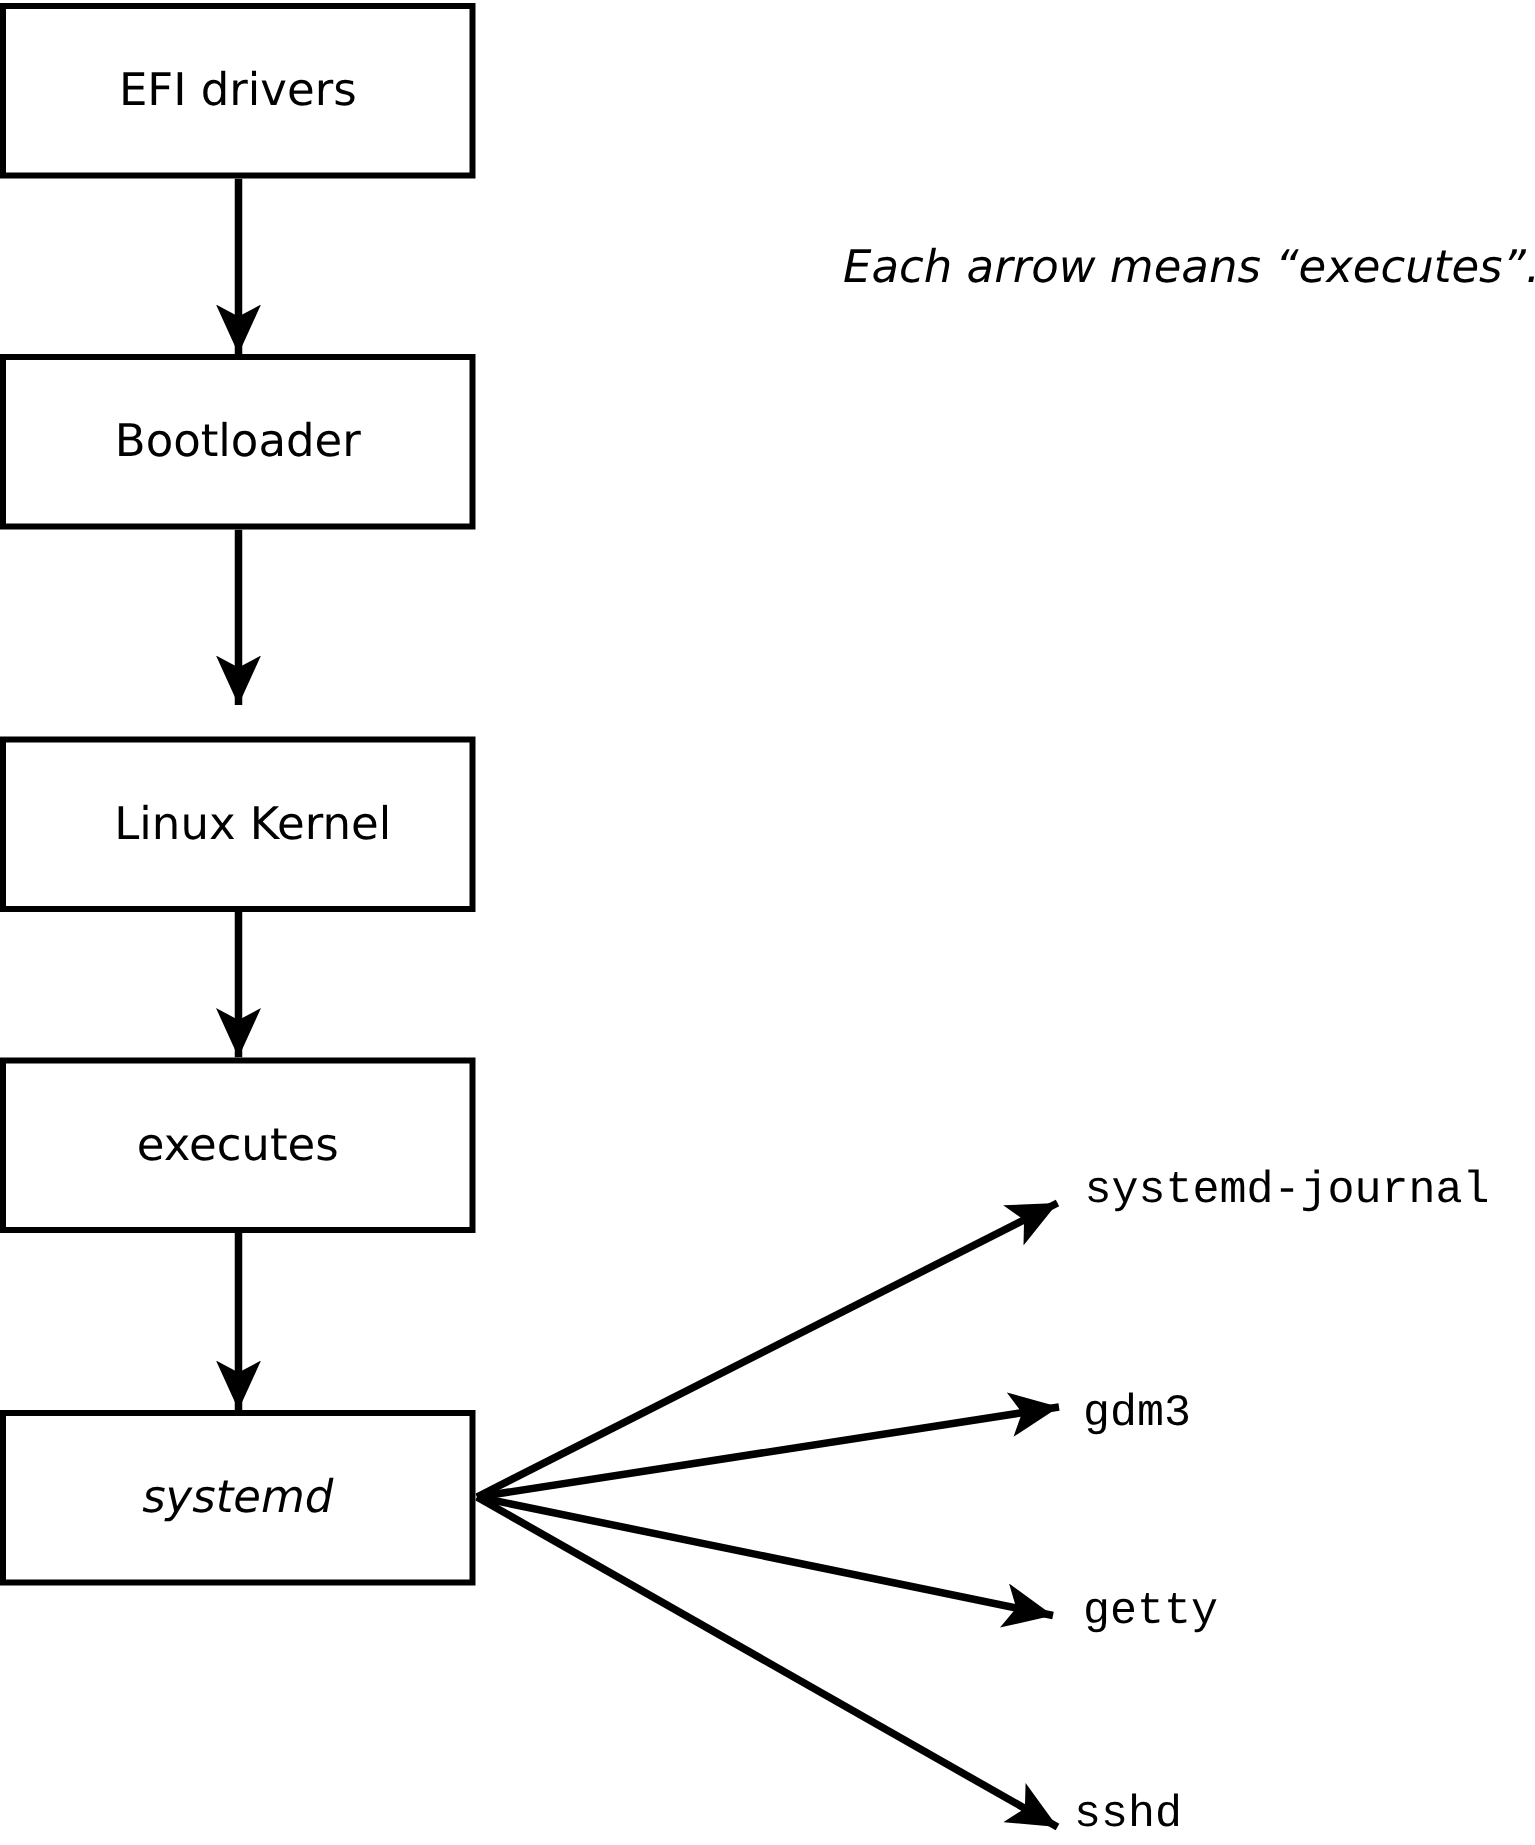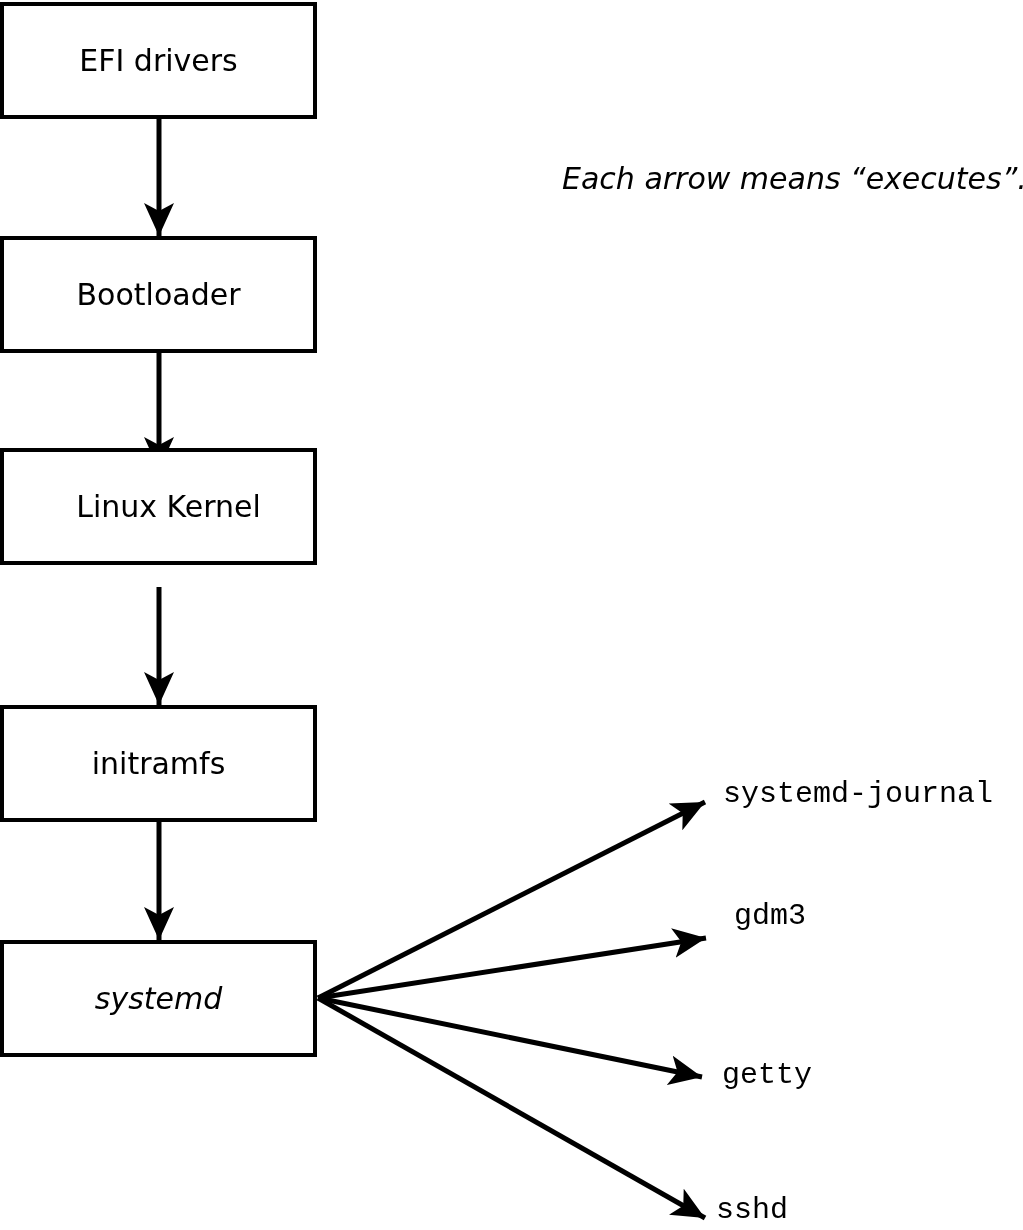--- a/index.html
+++ b/index.html
@@ -38,34 +38,34 @@
     background: #ffffff;
     display: flex;
     align-items: center;
     justify-content: center;
     font-size: 30px;
     line-height: 1;
     white-space: nowrap;
   }
   .node-efi       { top: 2px; }
   .node-boot      { top: 236px; justify-content: center; }
-  .node-kernel    { top: 448px; padding-left: 20px; }
+  .node-kernel    { top: 491px; padding-left: 20px; }
   .node-initramfs { top: 705px; }
   .node-systemd   { top: 940px; font-style: italic; }
 
   .proc-label {
     position: absolute;
     transform: translateY(-50%);
     font-family: Liberation Mono, monospace;
     font-size: 30px;
     line-height: 1;
     white-space: nowrap;
   }
   .proc-journal { left: 723px; top: 794px; }
-  .proc-gdm3    { left: 722px; top: 916px; margin-left: 12px; }
+  .proc-gdm3    { left: 722px; top: 943px; }
   .proc-getty   { left: 722px; top: 1075px; }
   .proc-sshd    { left: 716px; top: 1210px; }
 
   .note {
     position: absolute;
     left: 562px;
     top: 164px;
     font-size: 30px;
     line-height: 1;
     white-space: nowrap;
@@ -101,21 +101,21 @@
 
   <div class="node node-boot">
     <span>Bootloader</span>
   </div>
 
   <div class="node node-kernel">
     <span>Linux Kernel</span>
   </div>
 
   <div class="node node-initramfs">
-    <span>initramfs</span>
+    <span>executes</span>
   </div>
 
   <div class="node node-systemd">
     <span>systemd</span>
   </div>
 
   <div class="proc-label proc-journal">systemd-journal</div>
 
   <div class="proc-label proc-gdm3">gdm3</div>
 

